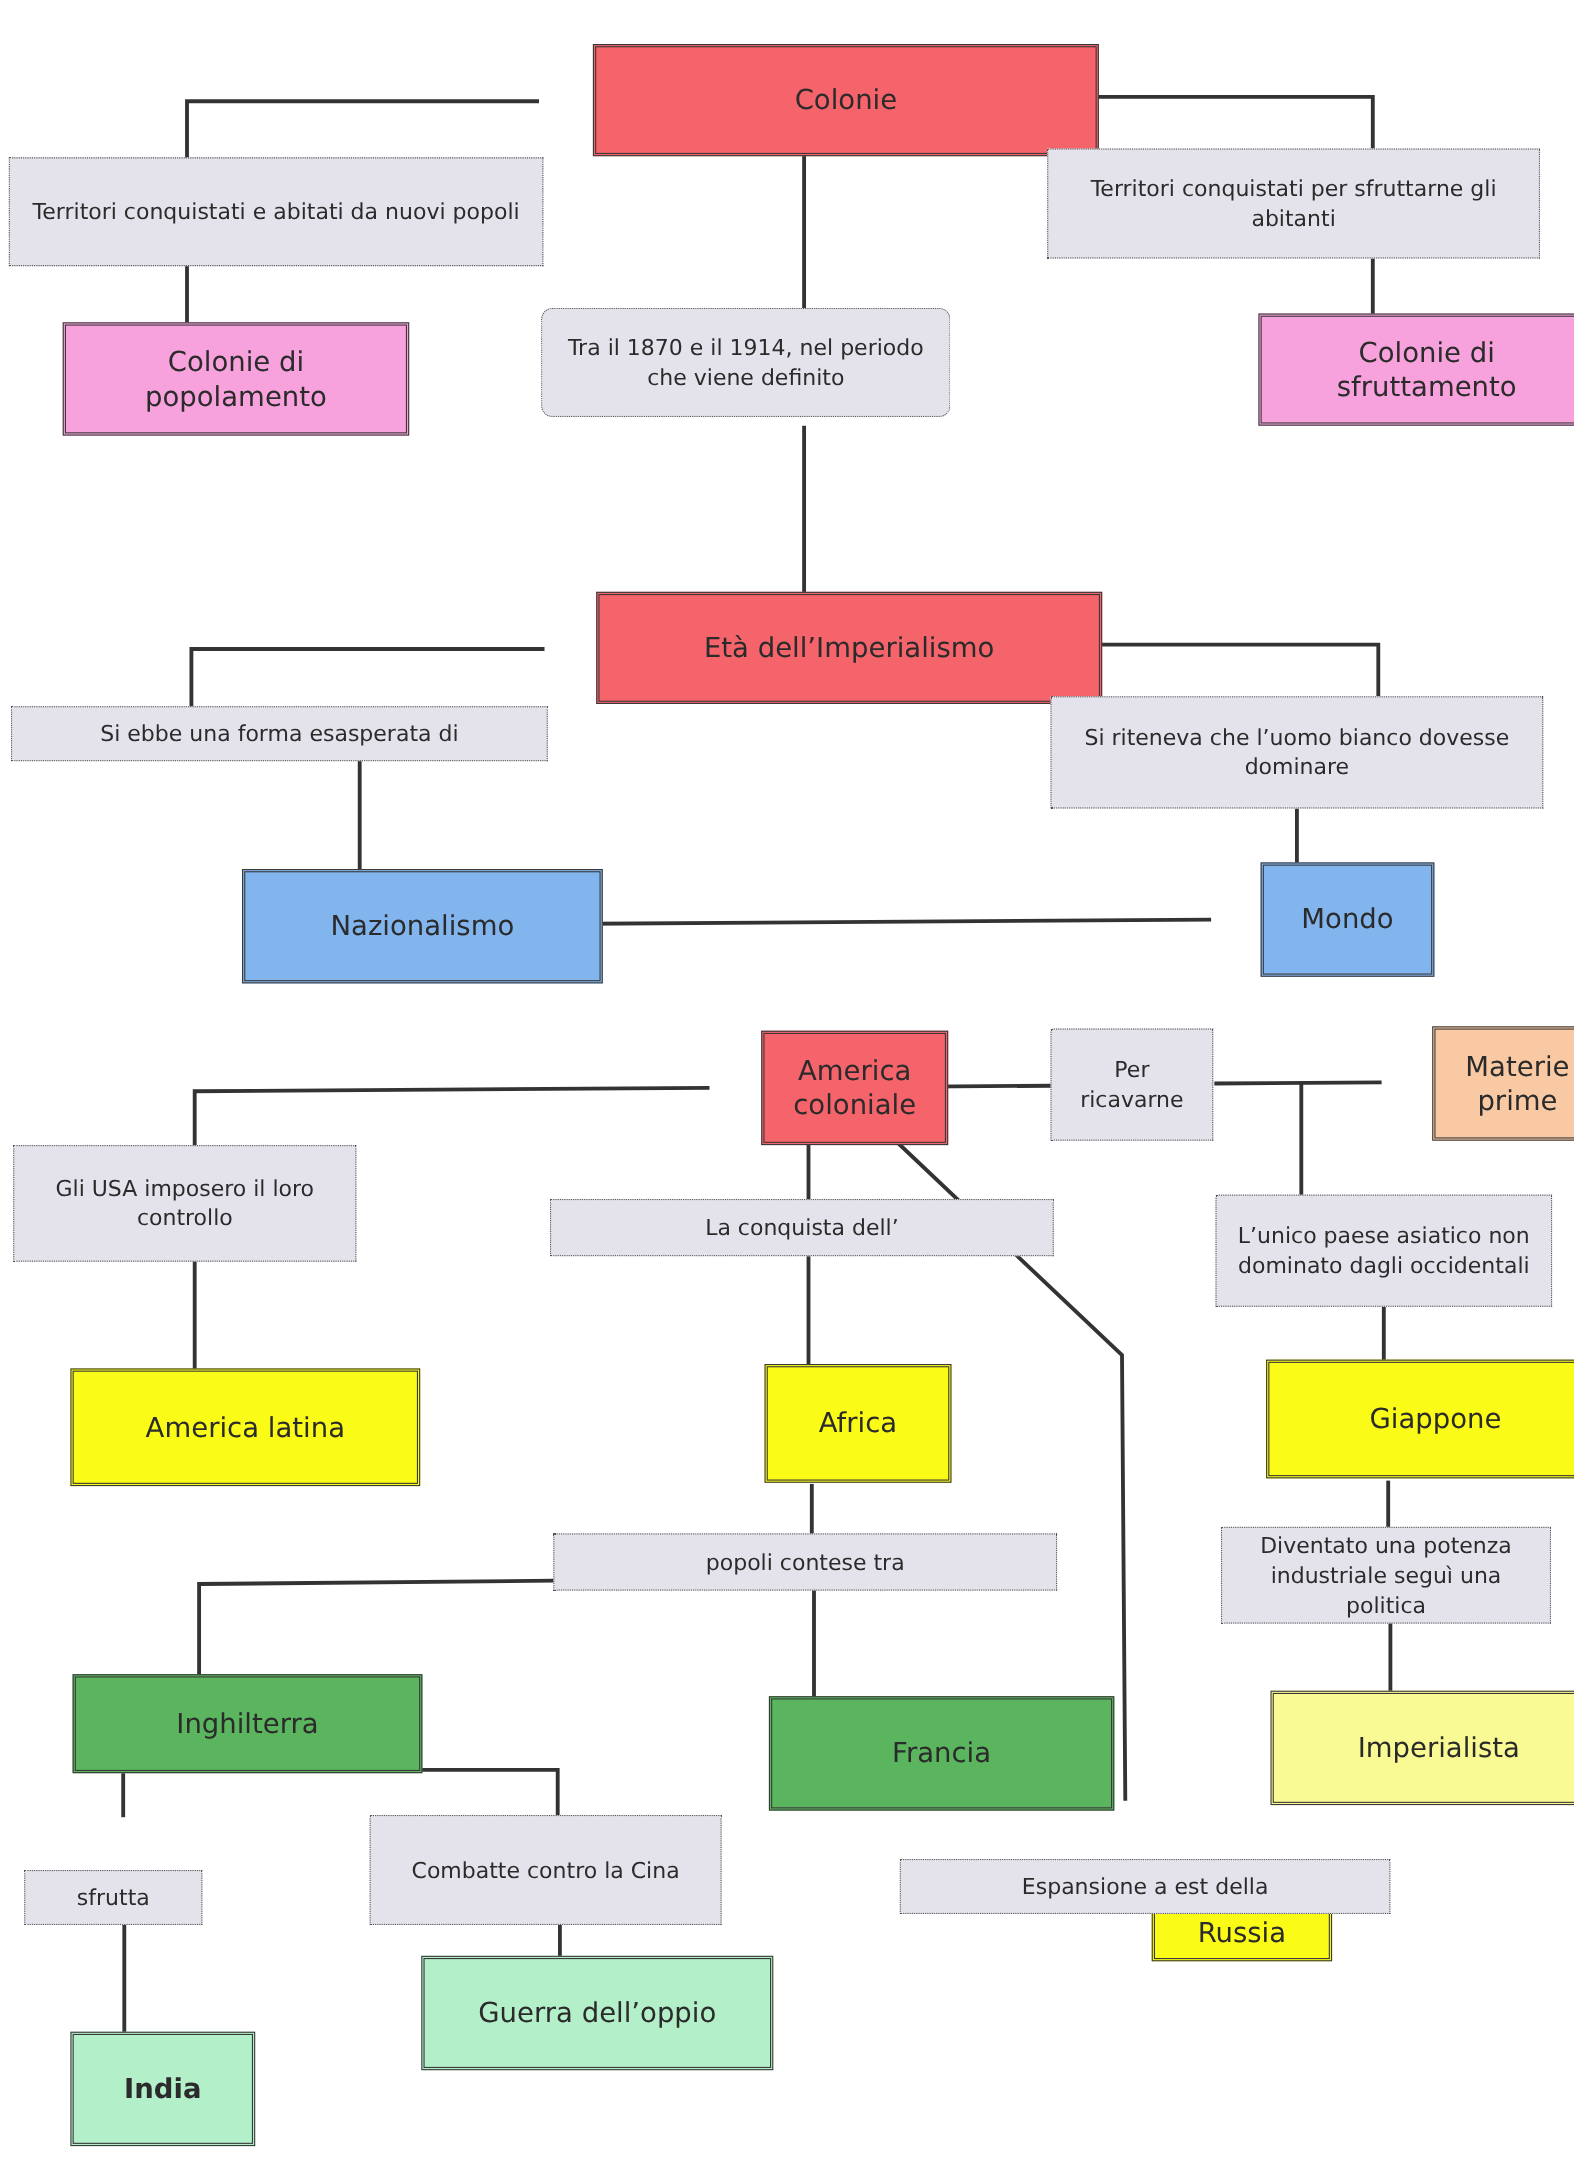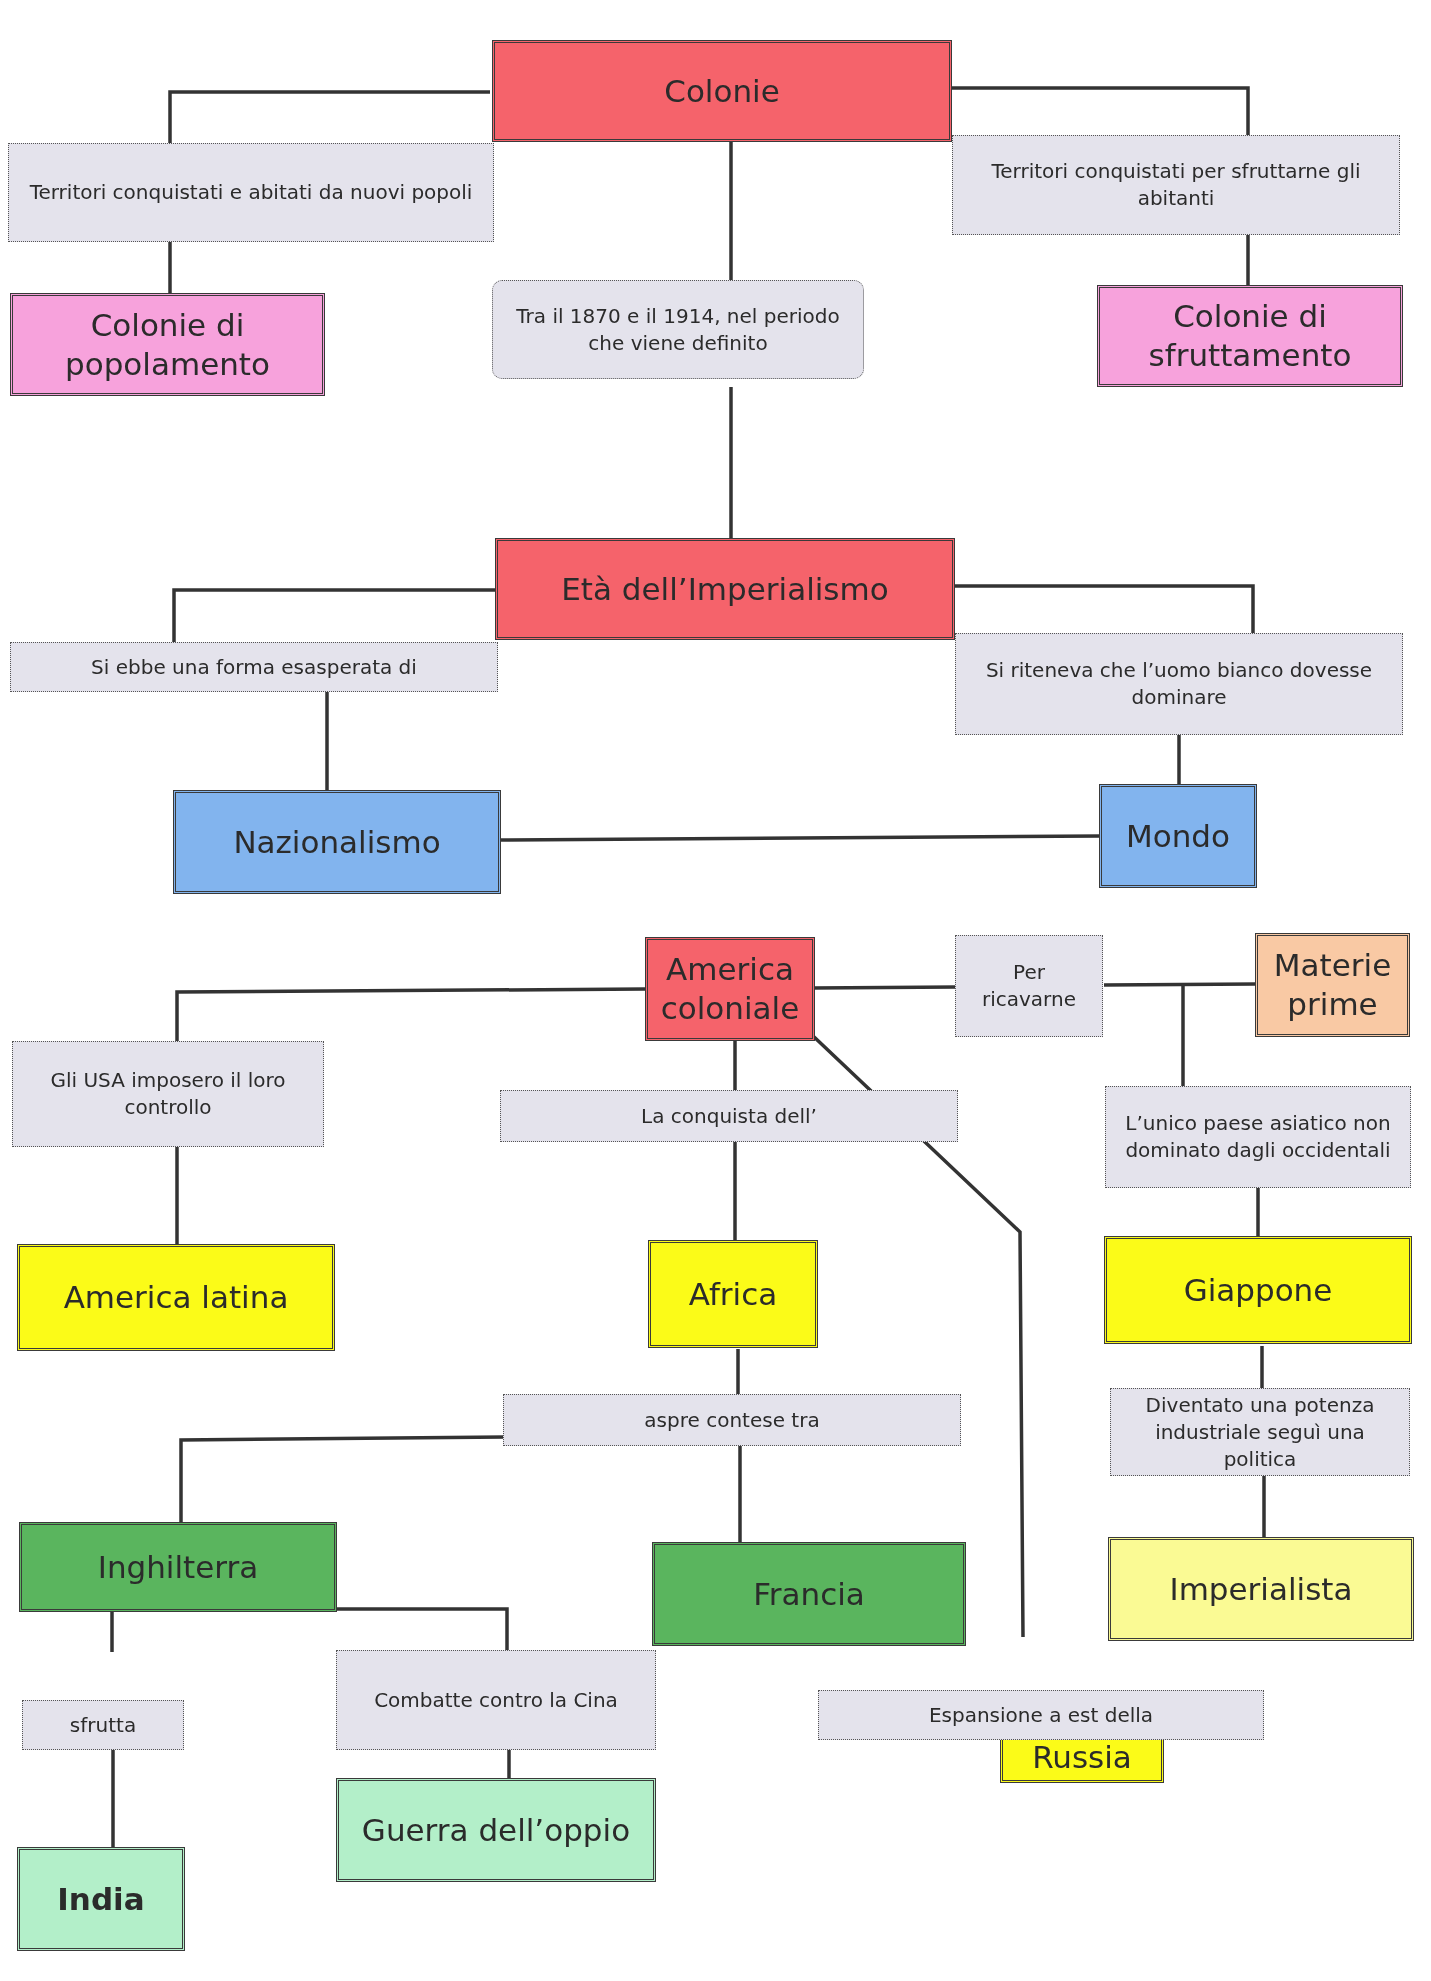--- a/index.html
+++ b/index.html
@@ -1,21 +1,21 @@
 <!DOCTYPE html>
 <html><head>
 <meta charset="utf-8">
 <style>
   html, body { margin: 0; padding: 0; background: #ffffff; }
   body { width: 1431px; height: 1981px; position: relative; overflow: hidden;
          font-family: "DejaVu Sans", "Liberation Sans", sans-serif; color: #2b2b2b; }
   #lines { position: absolute; left: 0; top: 0; width: 1431px; height: 1981px; }
   .node { position: absolute; box-sizing: border-box; display: flex; align-items: center;
           justify-content: center; text-align: center; line-height: 1.25; }
-  .concept { border: 3px double #3a3a3a; font-size: 31px; padding: 4px 8px; }
+  .concept { border: 3px double #3a3a3a; font-size: 25px; padding: 4px 8px; margin-left: 47px; }
   .link { background: #e4e3ec; border: 1px dotted #555; font-size: 20px; padding: 6px 14px; line-height: 1.35; }
 </style>
 </head>
 <body>
 
 <svg id="lines" xmlns="http://www.w3.org/2000/svg">
   <g stroke="#333" stroke-width="3.5" fill="none">
 
     <polyline points="490,92 170,92 170,145"></polyline>
     <polyline points="170,240 170,295"></polyline>
@@ -75,17 +75,17 @@
 
 <div class="node link" style="left:8px;top:143px;width:486px;height:99px;">Territori conquistati e abitati da nuovi popoli</div>
 <div class="node link" style="left:952px;top:135px;width:448px;height:100px;">Territori conquistati per sfruttarne gli abitanti</div>
 <div class="node link" style="left:492px;top:280px;width:372px;height:99px;border-radius:10px;">Tra il 1870 e il 1914, nel periodo che viene definito</div>
 <div class="node link" style="left:10px;top:642px;width:488px;height:50px;">Si ebbe una forma esasperata di</div>
 <div class="node link" style="left:955px;top:633px;width:448px;height:102px;">Si riteneva che l’uomo bianco dovesse dominare</div>
 <div class="node link" style="left:955px;top:935px;width:148px;height:102px;">Per ricavarne</div>
 <div class="node link" style="left:12px;top:1041px;width:312px;height:106px;">Gli USA imposero il loro controllo</div>
 <div class="node link" style="left:500px;top:1090px;width:458px;height:52px;">La conquista dell’</div>
 <div class="node link" style="left:1105px;top:1086px;width:306px;height:102px;">L’unico paese asiatico non dominato dagli occidentali</div>
-<div class="node link" style="left:503px;top:1394px;width:458px;height:52px;">aspre contese tra</div>
+<div class="node link" style="left:503px;top:1394px;width:458px;height:52px;">popoli contese tra</div>
 <div class="node link" style="left:1110px;top:1388px;width:300px;height:88px;">Diventato una potenza industriale seguì una politica</div>
 <div class="node link" style="left:22px;top:1700px;width:162px;height:50px;padding:4px;">sfrutta</div>
 <div class="node link" style="left:336px;top:1650px;width:320px;height:100px;">Combatte contro la Cina</div>
 <div class="node link" style="left:818px;top:1690px;width:446px;height:50px;">Espansione a est della</div>
 
 </body></html>

